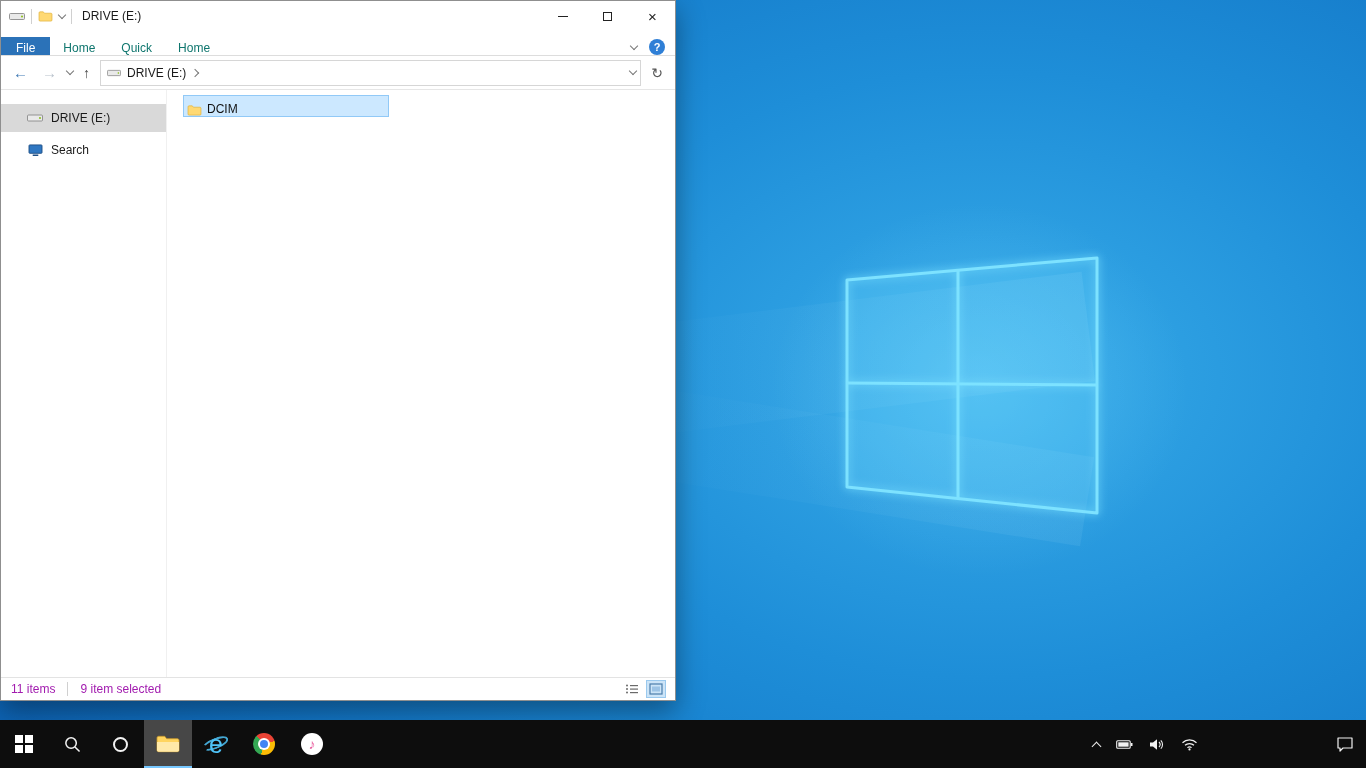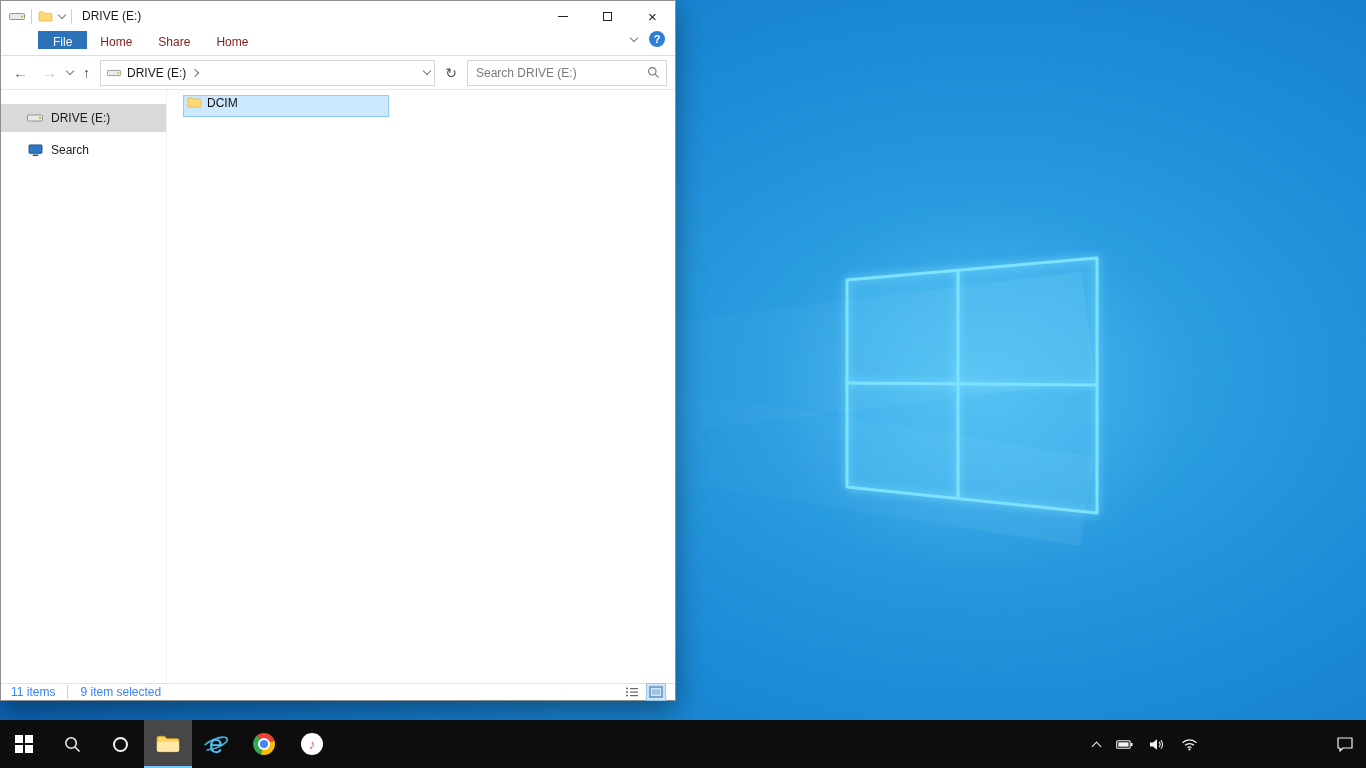--- a/index.html
+++ b/index.html
@@ -25,22 +25,22 @@
   .titlebar { height:30px; display:flex; align-items:center; background:#fff; flex:0 0 auto; }
   .qat { display:flex; align-items:center; padding-left:8px; gap:6px; }
   .tb-sep { width:1px; height:15px; background:#d0d0d0; }
   .win-title { font-size:12px; color:#1a1a1a; margin-left:4px; white-space:nowrap; }
   .wcontrols { margin-left:auto; display:flex; height:30px; }
   .wbtn { width:45px; height:30px; display:flex; align-items:center; justify-content:center; color:#222; }
   .glyph-min { display:inline-block; width:10px; border-top:1px solid #222; }
   .glyph-max { display:inline-block; width:9px; height:9px; border:1px solid #222; }
   .glyph-close { font-size:15px; line-height:1; }
 
-  .ribbonrow { height:25px; display:flex; align-items:flex-start; border-bottom:1px solid #ddd; flex:0 0 auto;padding-left:37px; }
-  .rtab { padding:4px 13px 0 13px; font-size:12px; color:#7f1d1d; }
+  .ribbonrow { height:25px; display:flex; align-items:flex-end; border-bottom:1px solid #ddd; flex:0 0 auto; }
+  .rtab { padding:4px 13px 0 13px; font-size:12px; color:#0f766e; }
   .rtab.file { background:#2b72b8; color:#fff; padding:4px 15px 0 15px; }
   .ribbon-right { margin-left:auto; display:flex; align-items:center; gap:12px; padding-right:10px; }
   .help-dot { width:16px; height:16px; border-radius:50%; background:#2f7fd6; color:#fff;
     font-size:11px; font-weight:bold; display:flex; align-items:center; justify-content:center; }
 
   .navrow { height:34px; display:flex; align-items:center; padding:0 8px; gap:6px;
     border-bottom:1px solid #e6e6e6; flex:0 0 auto; }
   .navbtn { font-size:15px; line-height:1; padding:2px 4px; }
   .back { color:#3f79b4; } .fwd { color:#b9c2cc; } .up { color:#444; font-size:14px; }
   .chv { display:inline-block; width:6px; height:6px; border-right:1.4px solid #777; border-bottom:1.4px solid #777; }
@@ -58,25 +58,25 @@
   .searchbox input::placeholder { color:#7a7a7a; }
 
   .main { flex:1 1 auto; display:flex; min-height:0; }
   .sidebar { width:166px; flex:0 0 auto; padding-top:14px; border-right:1px solid #f0f0f0; }
   .side-item { height:28px; margin-bottom:4px; display:flex; align-items:center; gap:8px;
     padding-left:26px; font-size:12px; color:#1a1a1a; }
   .side-item.selected { background:#d9d9d9; }
   .sicon { width:16px; display:flex; justify-content:center; flex:0 0 auto; }
 
   .content { flex:1; position:relative; padding:5px 0 0 16px; }
-  .file-item { width:206px; height:22px; display:flex; align-items:flex-start; gap:5px; padding-left:3px;
+  .file-item { width:206px; height:22px; display:flex; align-items:flex-end; gap:5px; padding-left:3px;
     background:#cce8ff; border:1px solid #91c9f7; font-size:12px; color:#111; }
 
-  .statusbar { height:17px; flex:0 0 auto; border-top:1px solid #e3e3e3; display:flex; align-items:center;
-    padding:0 10px; font-size:12px; color:#3b82f6; }
+  .statusbar { height:23px; flex:0 0 auto; border-top:1px solid #e3e3e3; display:flex; align-items:center;
+    padding:0 10px; font-size:12px; color:#a21caf; }
   .st-sep { width:1px; height:14px; background:#d0d0d0; margin:0 12px; }
   .st-right { margin-left:auto; display:flex; align-items:center; gap:6px; }
   .viewbtn { padding:2px; display:flex; }
   .viewbtn.active { background:#cce4f7; outline:1px solid #9ac9ee; }
 
   
   .taskbar { position:absolute; left:0; top:720px; width:1366px; height:48px; background:#0d0d0d;
     display:flex; align-items:stretch; }
   .tb-btn { width:48px; display:flex; align-items:center; justify-content:center; position:relative; }
   .tb-btn.active { background:#474747; border-bottom:2px solid #76c7ff; }
@@ -149,21 +149,21 @@
         </span>
       <span class="wbtn">
           <span class="glyph-close">×</span>
         </span>
     </div>
   </div>
 
   <div class="ribbonrow">
     <span class="rtab file">File</span>
     <span class="rtab">Home</span>
-    <span class="rtab">Share</span>
+    <span class="rtab">Quick</span>
     <span class="rtab">Home</span>
     <span class="ribbon-right">
       <span class="chv down"></span>
       <span class="help-dot">?</span>
     </span>
   </div>
 
   <div class="navrow">
     <span class="navbtn back">←</span>
     <span class="navbtn fwd">→</span>
@@ -175,27 +175,20 @@
         <rect x="0.5" y="1" width="15" height="6" rx="1" fill="#e9e9e9" stroke="#8a8a8a" stroke-width="0.9"></rect>
         <circle cx="13" cy="4" r="0.9" fill="#7fba00"></circle>
       </svg>
       <span class="crumb-text">DRIVE (E:)</span>
       <span class="chv right"></span>
       <span class="addr-spacer"></span>
       <span class="chv down"></span>
     </div>
     <span class="refreshbtn">↻</span>
 
-    <div class="searchbox">
-      <input type="text" placeholder="Search DRIVE (E:)" style="">
-      <svg width="13" height="13" viewBox="0 0 14 14">
-        <circle cx="5.7" cy="5.7" r="4" fill="none" stroke="#777" stroke-width="1.2"></circle>
-        <line x1="8.7" y1="8.7" x2="12.5" y2="12.5" stroke="#777" stroke-width="1.2"></line>
-      </svg>
-    </div>
   </div>
 
   <div class="main">
     <div class="sidebar">
 
 
 
 
       <div class="side-item selected">
         <span class="sicon">

